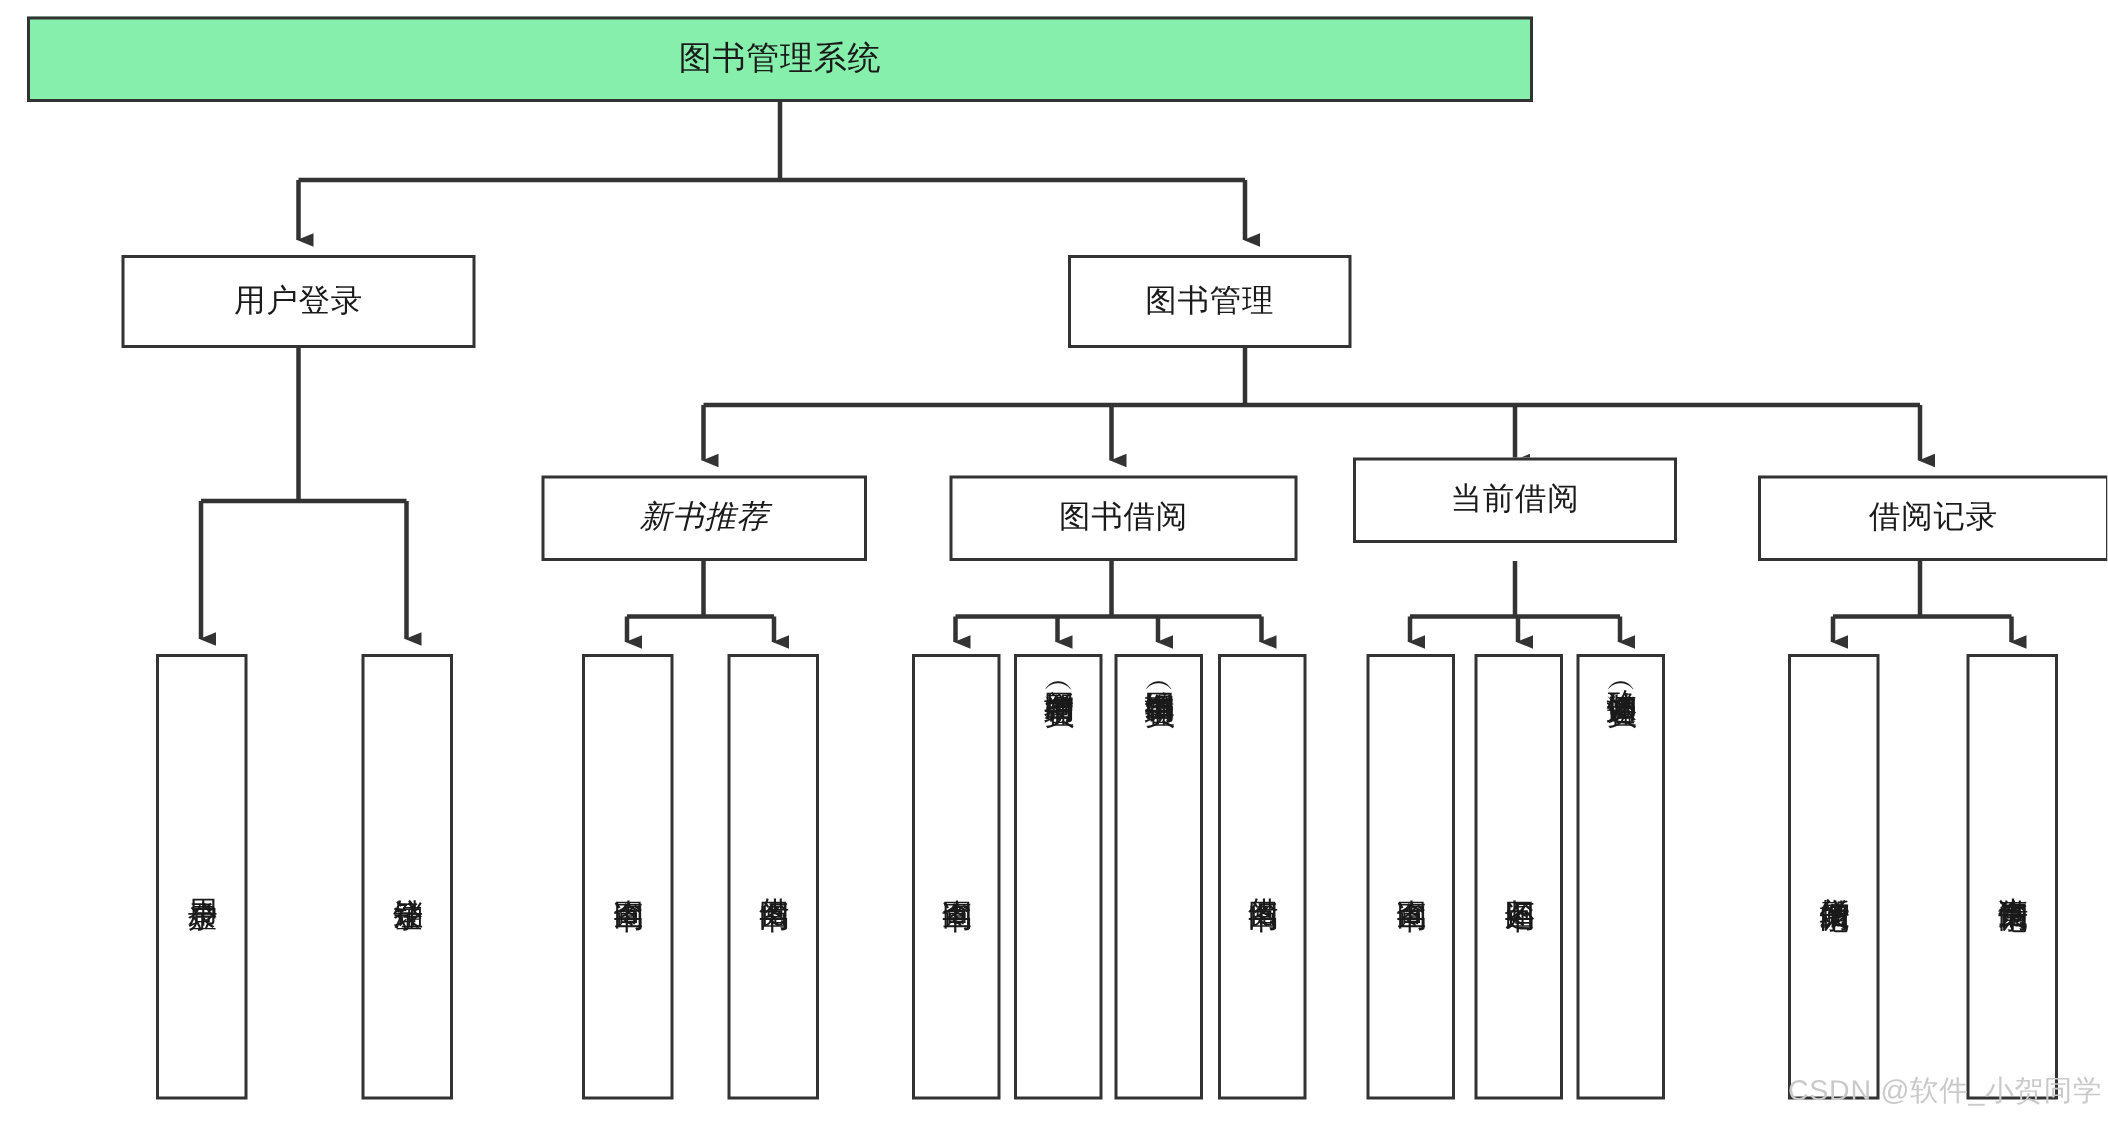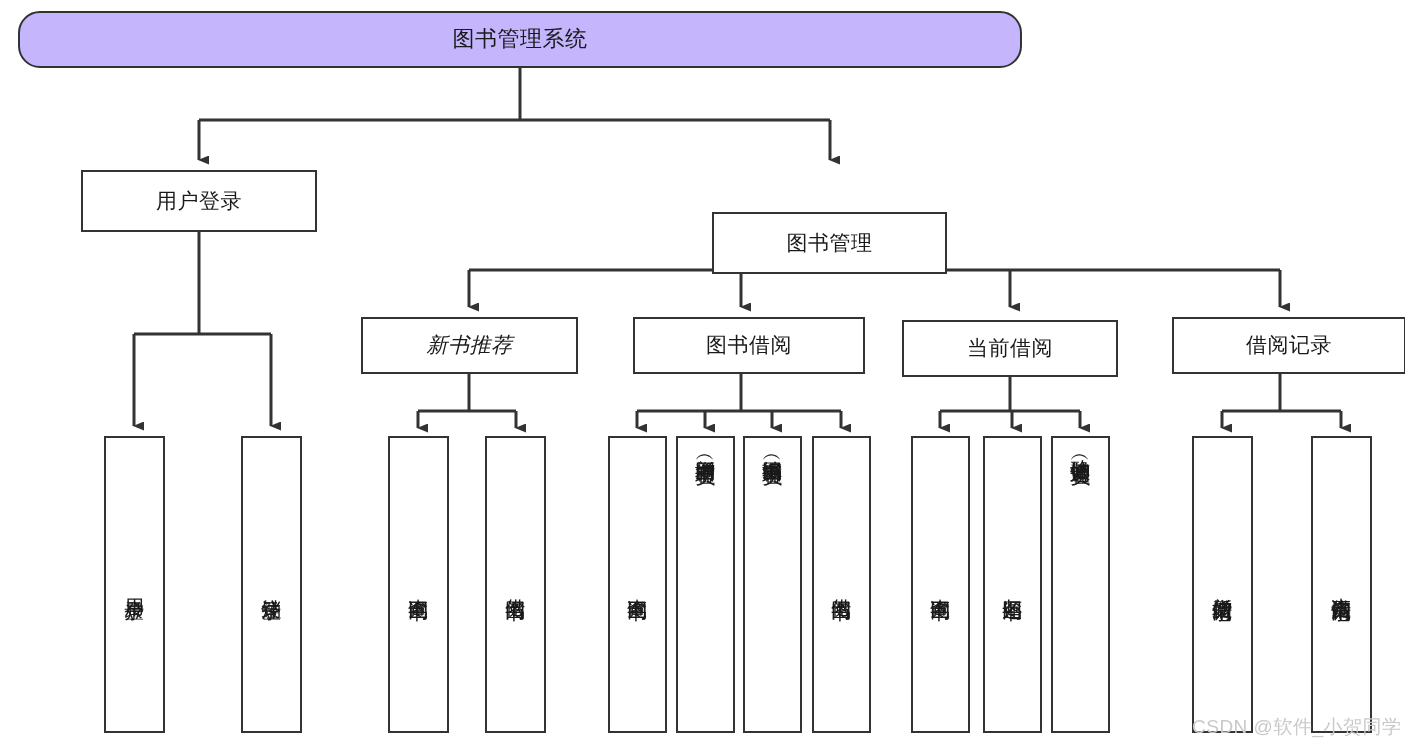--- a/index.html
+++ b/index.html
@@ -122,38 +122,38 @@
       <path d="M1012,411 L1012,428" marker-end="url(#arrowhead)"></path>
       <path d="M1080,411 L1080,428" marker-end="url(#arrowhead)"></path>
 
       <path d="M1280,374 L1280,411"></path>
       <path d="M1222,411 L1341,411"></path>
       <path d="M1222,411 L1222,428" marker-end="url(#arrowhead)"></path>
       <path d="M1341,411 L1341,428" marker-end="url(#arrowhead)"></path>
     </g>
   </svg>
 
-  <div class="node horiz" id="node-root" style="left: 18px; top: 11px; width: 1004px; height: 57px; border-color: rgb(51, 51, 51); background: #c4b5fd; color: rgb(26, 26, 26); border-radius: 22px;">
+  <div class="node horiz" id="node-root" style="left: 18px; top: 11px; width: 1004px; height: 57px; border-color: rgb(51, 51, 51); background: #86efac; color: rgb(26, 26, 26);">
     <span class="lbl">图书管理系统</span>
   </div>
 
   <div class="node horiz" style="left: 81px; top: 170px; width: 236px; height: 62px; border-color: rgb(51, 51, 51); background: rgb(255, 255, 255); color: rgb(26, 26, 26);">
     <span class="lbl">用户登录</span>
   </div>
-  <div class="node horiz" style="left: 712px; top: 170px; width: 235px; height: 62px; border-color: rgb(51, 51, 51); background: rgb(255, 255, 255); color: rgb(26, 26, 26); margin-top: 42px;">
+  <div class="node horiz" style="left: 712px; top: 170px; width: 189px; height: 62px; border-color: rgb(51, 51, 51); background: rgb(255, 255, 255); color: rgb(26, 26, 26);">
     <span class="lbl">图书管理</span>
   </div>
 
   <div class="node horiz" style="left: 361px; top: 317px; width: 217px; height: 57px; border-color: rgb(51, 51, 51); background: rgb(255, 255, 255); color: rgb(26, 26, 26); font-style: italic;">
     <span class="lbl">新书推荐</span>
   </div>
   <div class="node horiz" style="left: 633px; top: 317px; width: 232px; height: 57px; border-color: rgb(51, 51, 51); background: rgb(255, 255, 255); color: rgb(26, 26, 26);">
     <span class="lbl">图书借阅</span>
   </div>
-  <div class="node horiz" style="left: 902px; top: 320px; width: 216px; height: 57px; border-color: rgb(51, 51, 51); background: rgb(255, 255, 255); color: rgb(26, 26, 26);">
+  <div class="node horiz" style="left: 902px; top: 305px; width: 216px; height: 57px; border-color: rgb(51, 51, 51); background: rgb(255, 255, 255); color: rgb(26, 26, 26);">
     <span class="lbl">当前借阅</span>
   </div>
   <div class="node horiz" style="left: 1172px; top: 317px; width: 234px; height: 57px; border-color: rgb(51, 51, 51); background: rgb(255, 255, 255); color: rgb(26, 26, 26);">
     <span class="lbl">借阅记录</span>
   </div>
 
   <div class="node vert centered" style="left: 104px; top: 436px; width: 61px; height: 297px; border-color: rgb(51, 51, 51); background: rgb(255, 255, 255); color: rgb(26, 26, 26);">
     <span class="lbl">用户登录</span>
   </div>
   <div class="node vert centered" style="left: 241px; top: 436px; width: 61px; height: 297px; border-color: rgb(51, 51, 51); background: rgb(255, 255, 255); color: rgb(26, 26, 26);">

